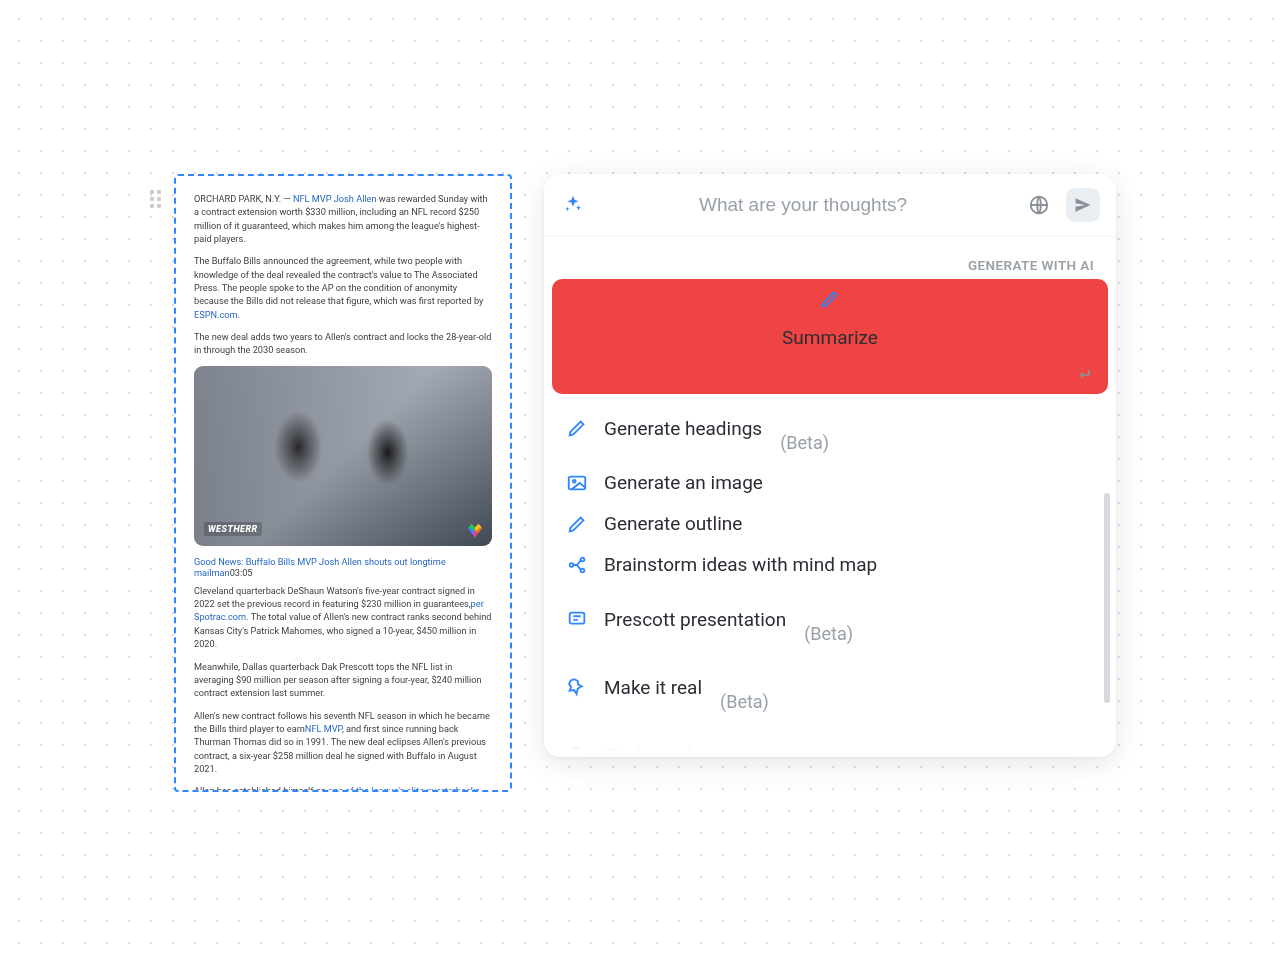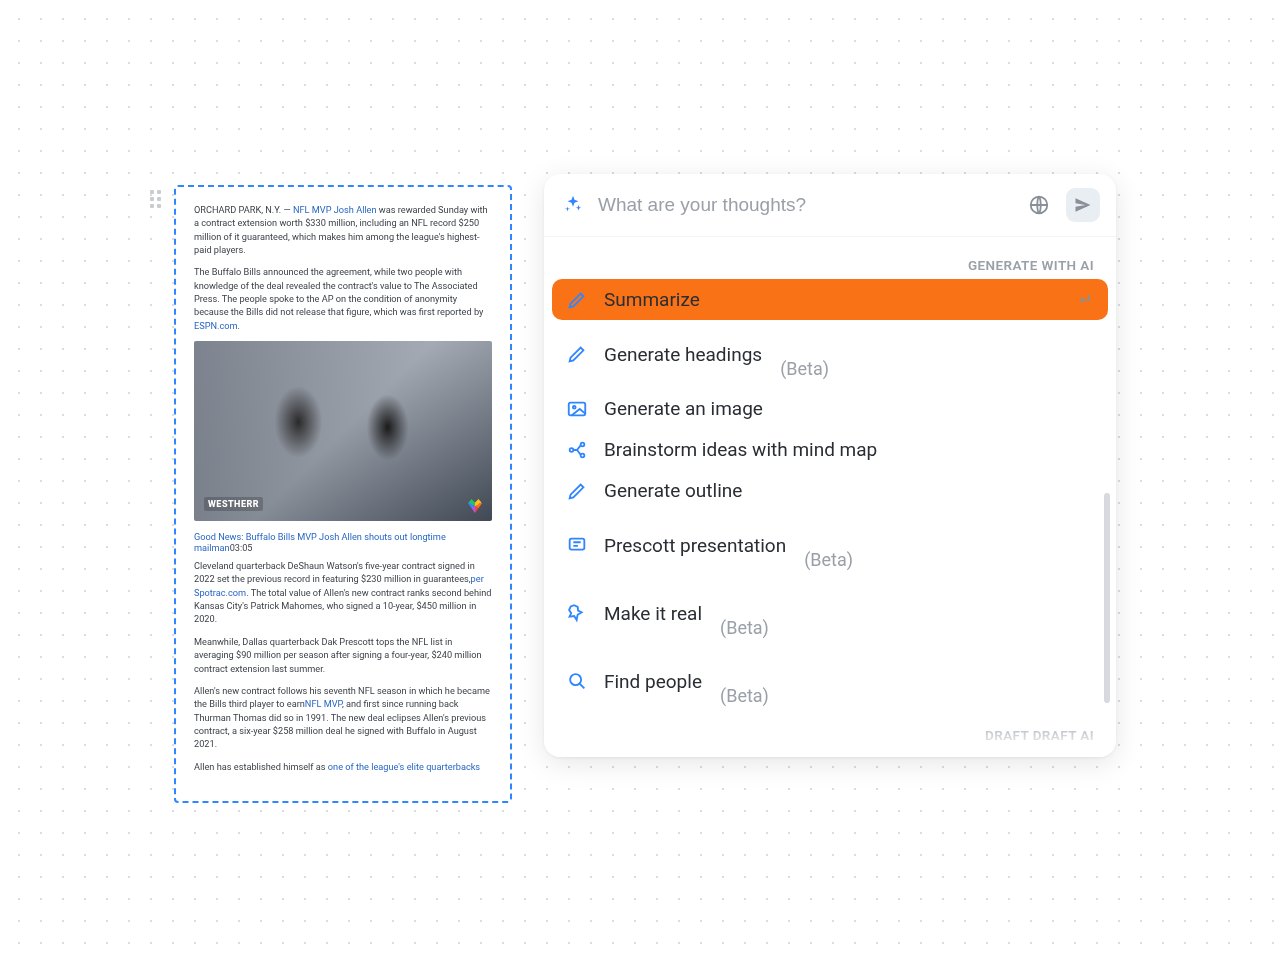--- a/index.html
+++ b/index.html
@@ -13,21 +13,21 @@
   
   .canvas-bg {
     position: absolute; inset: 0;
     background-image: radial-gradient(circle, #d8dde2 1px, transparent 1px);
     background-size: 22px 22px;
     background-position: 8px 8px;
   }
   
   .article-card {
     position: absolute;
-    left: 174px; top: 185px;
+    left: 174px; top: 174px;
     width: 338px; height: 618px;
     background: #ffffff;
     border: 2px dashed #2f86ff;
     border-radius: 4px;
     padding: 16px 18px 20px 18px;
     overflow: hidden;
   }
   .drag-handle {
     position: absolute;
     left: 150px; top: 190px;
@@ -42,23 +42,24 @@
     font-size: 9.2px;
     line-height: 1.45;
     color: #3d4248;
     margin-bottom: 9px;
   }
   .article-card a { color: #2766c4; text-decoration: none; }
   .article-image {
     width: 100%; height: 180px;
     margin: 6px 0 10px 0;
     background: linear-gradient(135deg, #6b7280 0%, #9ca3af 50%, #4b5563 100%);
-    border-radius: 2px;
+    border-radius: 9px;
     position: relative;
     overflow: hidden;
+    font-style: italic;
   }
   .article-image::before {
     content: "";
     position: absolute; inset: 0;
     background:
       radial-gradient(ellipse 40px 60px at 35% 45%, #2a2a2a 0%, transparent 60%),
       radial-gradient(ellipse 35px 55px at 65% 48%, #1a1a1a 0%, transparent 60%),
       linear-gradient(180deg, rgba(200,200,200,0.2) 0%, rgba(0,0,0,0.15) 100%);
   }
   .img-logo {
@@ -94,20 +95,21 @@
     border-bottom: 1px solid rgba(0,0,0,0.04);
   }
   .sparkle-ico {
     width: 22px; height: 22px; flex: 0 0 22px;
     color: #2f86ff;
   }
   .ai-input {
     flex: 1; border: none; outline: none;
     font-size: 19px; color: #6b7280;
     background: transparent;
+    text-align: center;
   }
   .ai-input::placeholder { color: #9aa0a8; }
   .right-icons { display: flex; gap: 10px; align-items: center; }
   .globe-btn, .send-btn {
     width: 34px; height: 34px; border-radius: 9px;
     display: flex; align-items: center; justify-content: center;
     cursor: pointer;
   }
   .globe-btn { color: #8a9099; }
   .send-btn { background: #e9eef3; color: #8a9099; }
@@ -123,21 +125,21 @@
     color: #9aa0a8; padding: 12px 14px 6px 14px;
   }
   .menu-item {
     display: flex; align-items: center; gap: 16px;
     padding: 9px 14px;
     border-radius: 10px;
     font-size: 19px; color: #2a2e34;
     cursor: pointer;
     position: relative;
   }
-  .menu-item.selected { background: #f97316; }
+  .menu-item.selected { background: #ef4444; flex-direction: column; }
   .menu-item .mi-icon { width: 22px; height: 22px; color: #2f86ff; flex: 0 0 22px; }
   .menu-item .beta { color: #9aa0a8; font-size: 18px; margin-left: 2px; margin-top: 29px; }
   .menu-item .enter-hint {
     margin-left: auto; color: #8a9099;
   }
   .fade-bottom {
     position: absolute; left: 0; right: 0; bottom: 0; height: 40px;
     background: linear-gradient(180deg, rgba(255,255,255,0) 0%, #ffffff 85%);
     pointer-events: none;
   }
@@ -161,20 +163,21 @@
     <span></span>
 </div>
 
 <div class="article-card">
   <p>
     <span>ORCHARD PARK, N.Y. — </span><a href="#">NFL MVP Josh Allen</a><span> was rewarded Sunday with a contract extension worth $330 million, including an NFL record $250 million of it guaranteed, which makes him among the league's highest-paid players.</span>
   </p>
   <p>
     <span>The Buffalo Bills announced the agreement, while two people with knowledge of the deal revealed the contract's value to The Associated Press. The people spoke to the AP on the condition of anonymity because the Bills did not release that figure, which was first reported by </span><a href="#">ESPN.com</a><span>.</span>
   </p>
+  <p>The new deal adds two years to Allen's contract and locks the 28-year-old in through the 2030 season.</p>
 
   <div class="article-image">
     <span class="img-logo">WESTHERR</span>
     <span class="img-peacock"></span>
   </div>
 
   <div class="caption-line">
     <a href="#">Good News: Buffalo Bills MVP Josh Allen shouts out longtime mailman</a><span class="dur">03:05</span>
   </div>
 
@@ -248,41 +251,41 @@
             <circle cx="9" cy="10" r="1.5"></circle>
             <path d="M21 17l-6-5-9 7"></path>
           </svg>
         </span>
       <span>Generate an image</span>
     </div>
 
     <div class="menu-item">
       <span class="mi-icon">
           <svg viewBox="0 0 24 24" fill="none" stroke="currentColor" stroke-width="2">
+            <path d="M4 20l4-1 11-11-3-3L5 16l-1 4z"></path>
+          </svg>
+        </span>
+      <span>Generate outline</span>
+    </div>
+
+    <div class="menu-item">
+      <span class="mi-icon">
+          <svg viewBox="0 0 24 24" fill="none" stroke="currentColor" stroke-width="2">
             <circle cx="6" cy="12" r="2"></circle>
             <circle cx="18" cy="6" r="2"></circle>
             <circle cx="18" cy="18" r="2"></circle>
             <path d="M8 12h4m0 0l4-5m-4 5l4 5"></path>
           </svg>
         </span>
       <span>Brainstorm ideas with mind map</span>
     </div>
 
     <div class="menu-item">
       <span class="mi-icon">
           <svg viewBox="0 0 24 24" fill="none" stroke="currentColor" stroke-width="2">
-            <path d="M4 20l4-1 11-11-3-3L5 16l-1 4z"></path>
-          </svg>
-        </span>
-      <span>Generate outline</span>
-    </div>
-
-    <div class="menu-item">
-      <span class="mi-icon">
-          <svg viewBox="0 0 24 24" fill="none" stroke="currentColor" stroke-width="2">
             <rect x="4" y="5" width="16" height="12" rx="2"></rect>
             <path d="M8 9h8M8 13h5"></path>
           </svg>
         </span>
       <span>Prescott presentation</span>
       <span class="beta">(Beta)</span>
     </div>
 
     <div class="menu-item">
       <span class="mi-icon">

